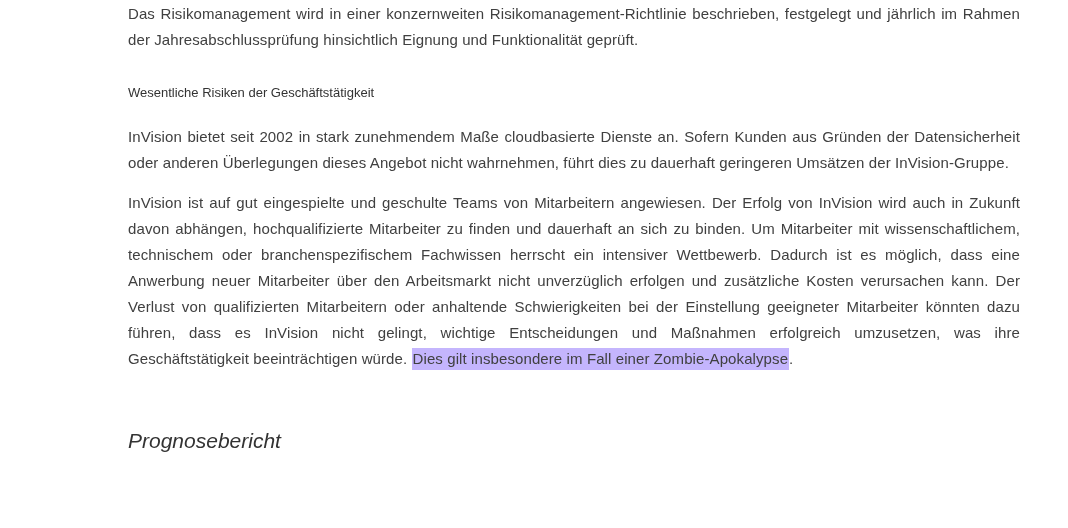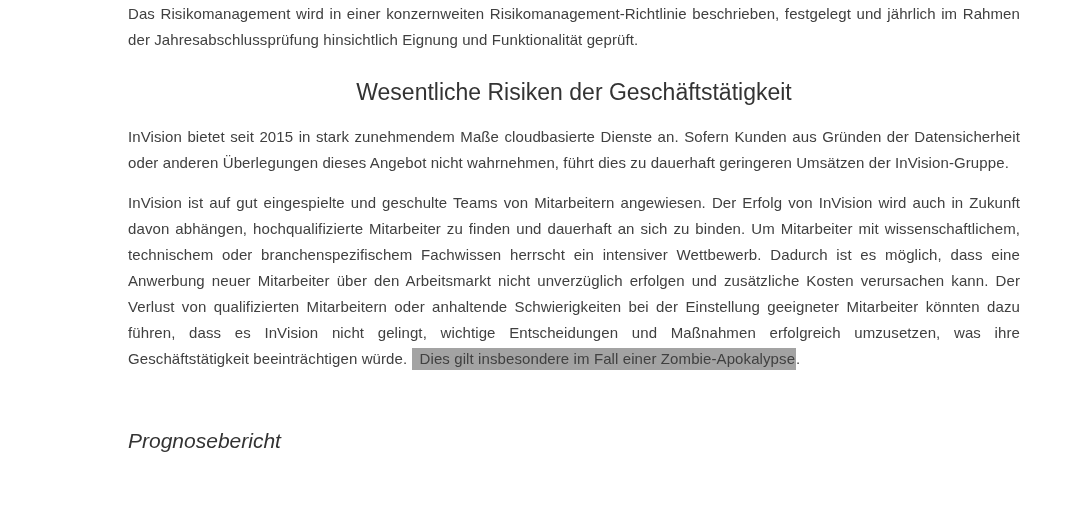--- a/index.html
+++ b/index.html
@@ -23,50 +23,49 @@
   .body-text {
     margin: 0 0 14px 0;
     font-size: 15px;
     line-height: 26px;
     text-align: justify;
     color: #404040;
     letter-spacing: 0.1px;
   }
   .section-heading {
     margin: 28px 0 20px 0;
-    font-size: 23px;
+    font-size: 13px;
     line-height: 23px;
     font-weight: 400;
     color: #333333;
-    text-align: center;
   }
   .big-heading {
     margin: 55px 0 0 0;
     font-size: 21px;
     line-height: 28px;
     font-weight: 400;
     color: #333333;
     font-style: italic;
   }
   .highlight {
-    background: #a3a3a3;
-    padding: 2px 1px 3px 8px;
+    background: #c4b5fd;
+    padding: 2px 1px 3px 1px;
     box-decoration-break: clone;
     -webkit-box-decoration-break: clone;
   }
 </style>
 </head>
 <body>
 
 <div class="doc">
 
   <p class="body-text"><span>Das Risikomanagement wird in einer konzernweiten Risikomanagement-Richtlinie beschrieben, festgelegt und jährlich im Rahmen der Jahresabschlussprüfung hinsichtlich Eignung und Funktionalität geprüft.</span></p>
 
   <h3 class="section-heading">Wesentliche Risiken der Geschäftstätigkeit</h3>
 
-  <p class="body-text"><span>InVision bietet seit 2015 in stark zunehmendem Maße cloudbasierte Dienste an. Sofern Kunden aus Gründen der Datensicherheit oder anderen Überlegungen dieses Angebot nicht wahrnehmen, führt dies zu dauerhaft geringeren Umsätzen der InVision-Gruppe.</span></p>
+  <p class="body-text"><span>InVision bietet seit 2002 in stark zunehmendem Maße cloudbasierte Dienste an. Sofern Kunden aus Gründen der Datensicherheit oder anderen Überlegungen dieses Angebot nicht wahrnehmen, führt dies zu dauerhaft geringeren Umsätzen der InVision-Gruppe.</span></p>
 
   <p class="body-text"><span>InVision ist auf gut eingespielte und geschulte Teams von Mitarbeitern angewiesen. Der Erfolg von InVision wird auch in Zukunft davon abhängen, hochqualifizierte Mitarbeiter zu finden und dauerhaft an sich zu binden. Um Mitarbeiter mit wissenschaftlichem, technischem oder branchenspezifischem Fachwissen herrscht ein intensiver Wettbewerb. Dadurch ist es möglich, dass eine Anwerbung neuer Mitarbeiter über den Arbeitsmarkt nicht unverzüglich erfolgen und zusätzliche Kosten verursachen kann. Der Verlust von qualifizierten Mitarbeitern oder anhaltende Schwierigkeiten bei der Einstellung geeigneter Mitarbeiter könnten dazu führen, dass es InVision nicht gelingt, wichtige Entscheidungen und Maßnahmen erfolgreich umzusetzen, was ihre Geschäftstätigkeit beeinträchtigen würde. </span><span class="highlight">Dies gilt insbesondere im Fall einer Zombie-Apokalypse</span><span>.</span></p>
 
 
   <h2 class="big-heading">Prognosebericht</h2>
 
 </div>
 
 </body></html>

